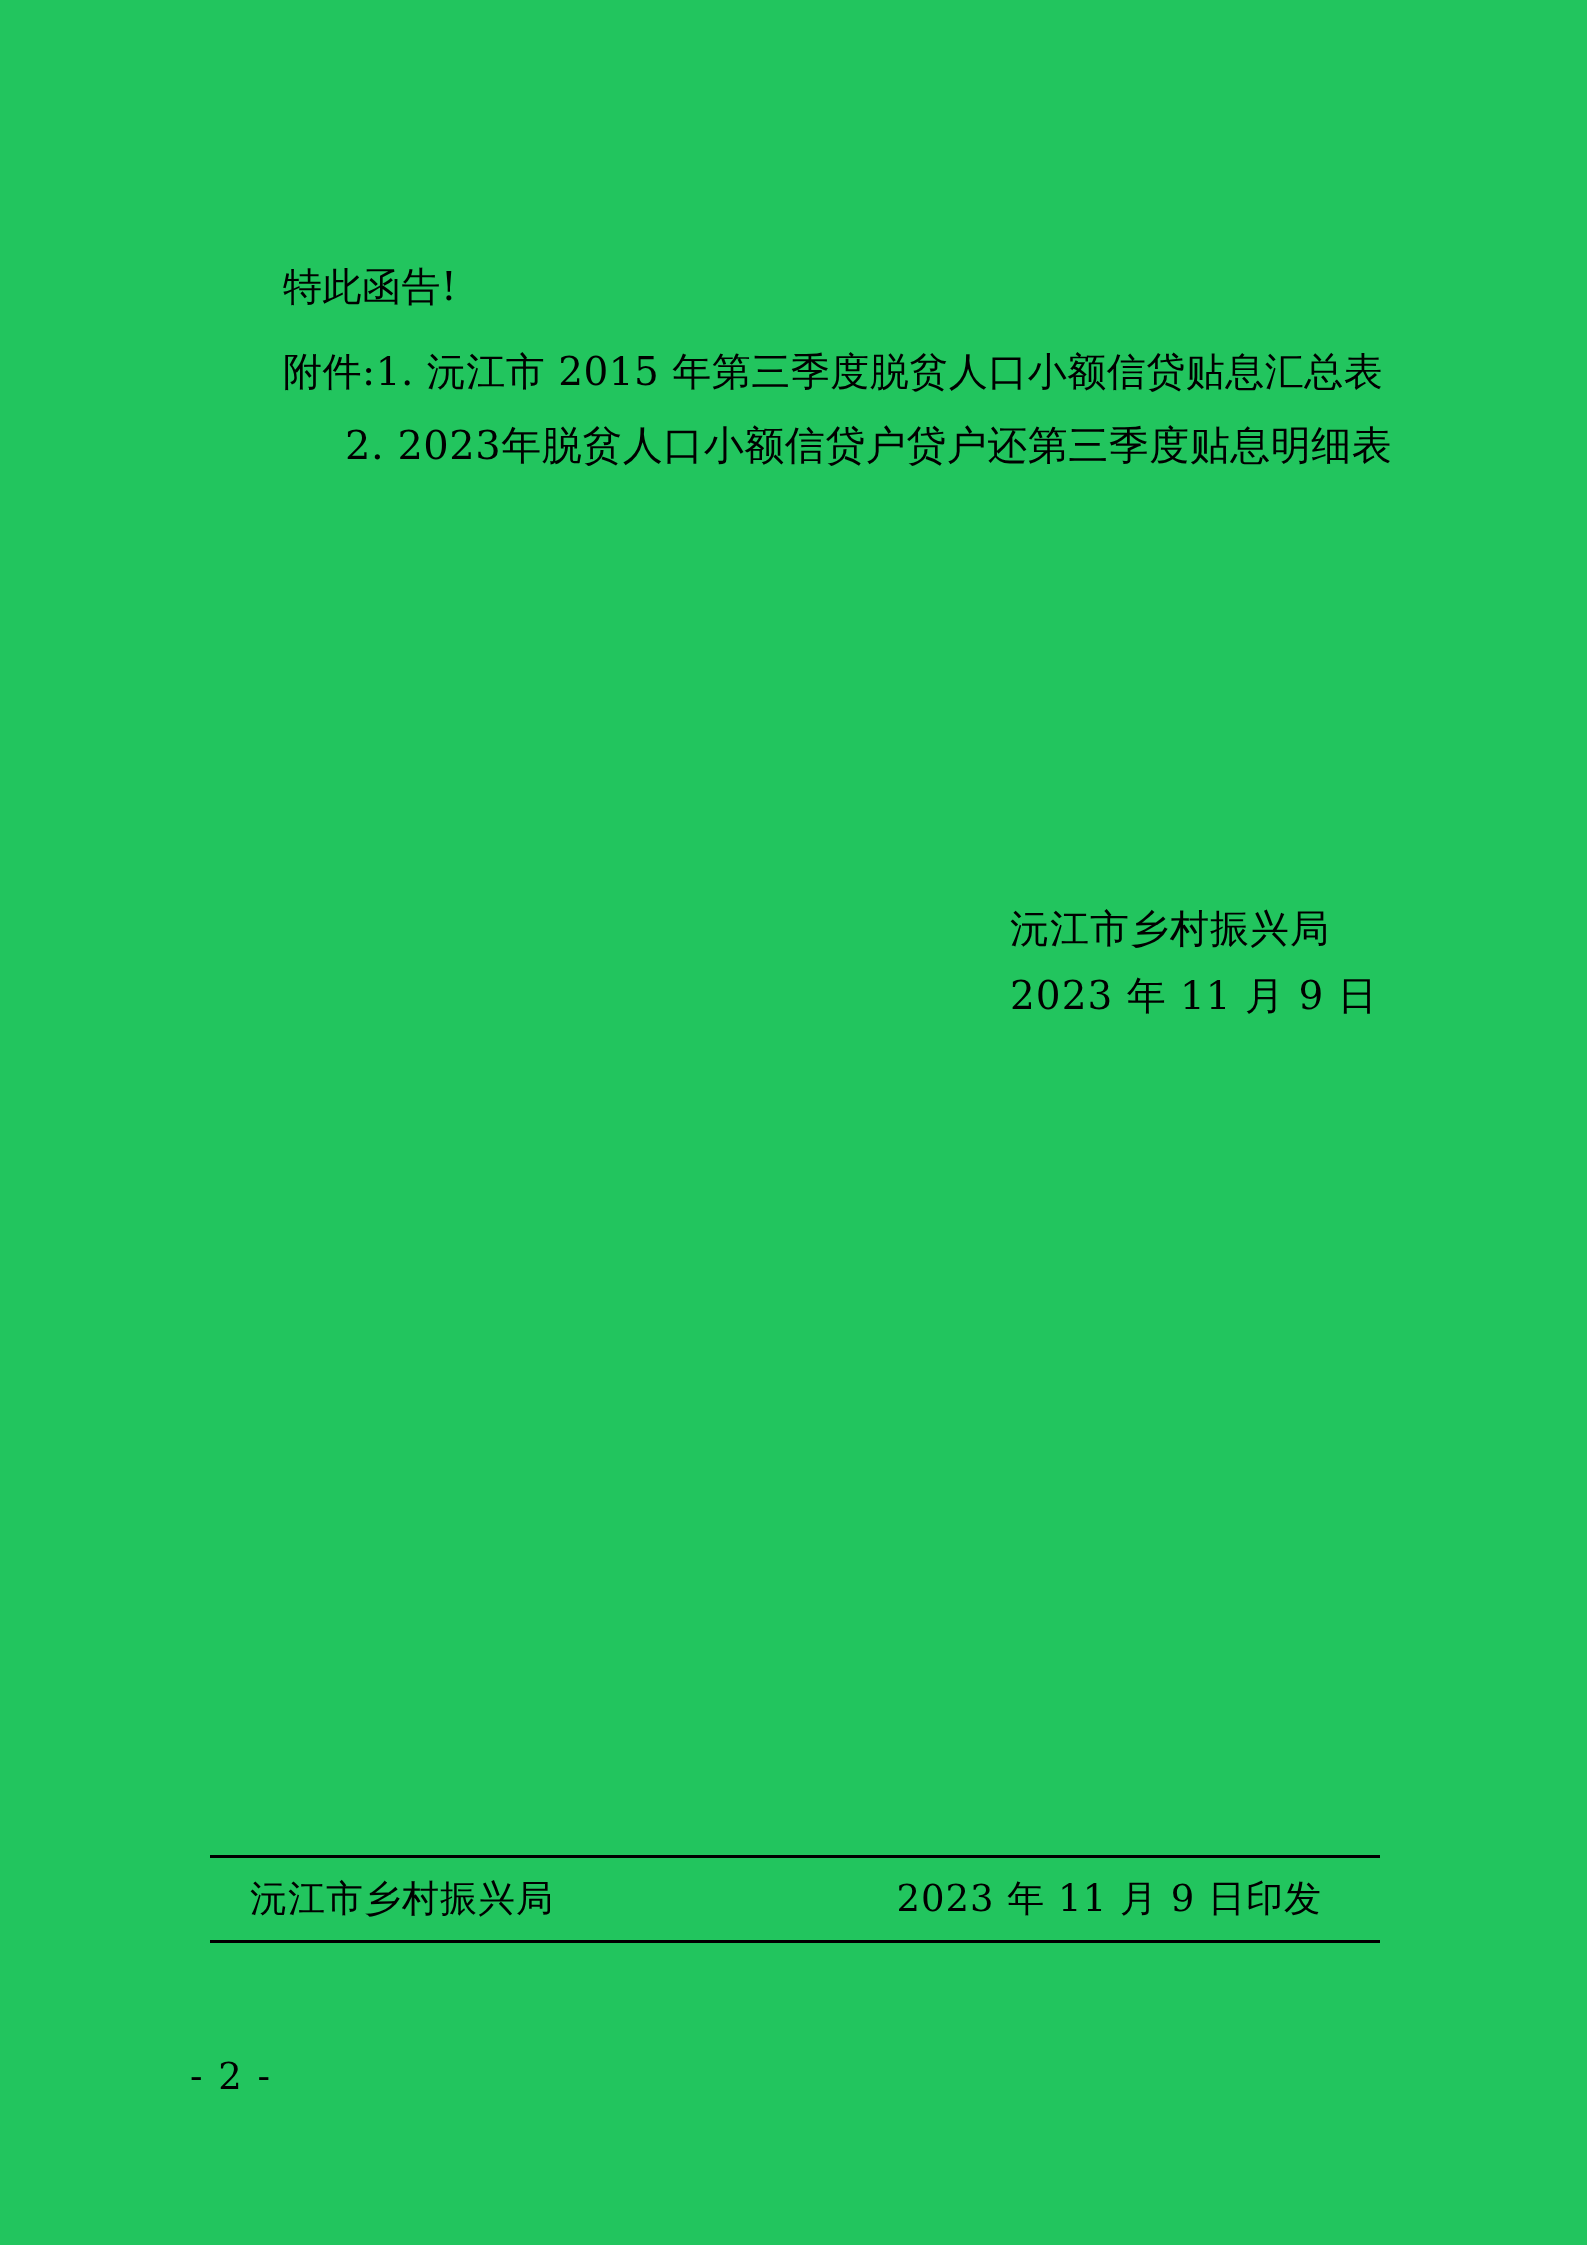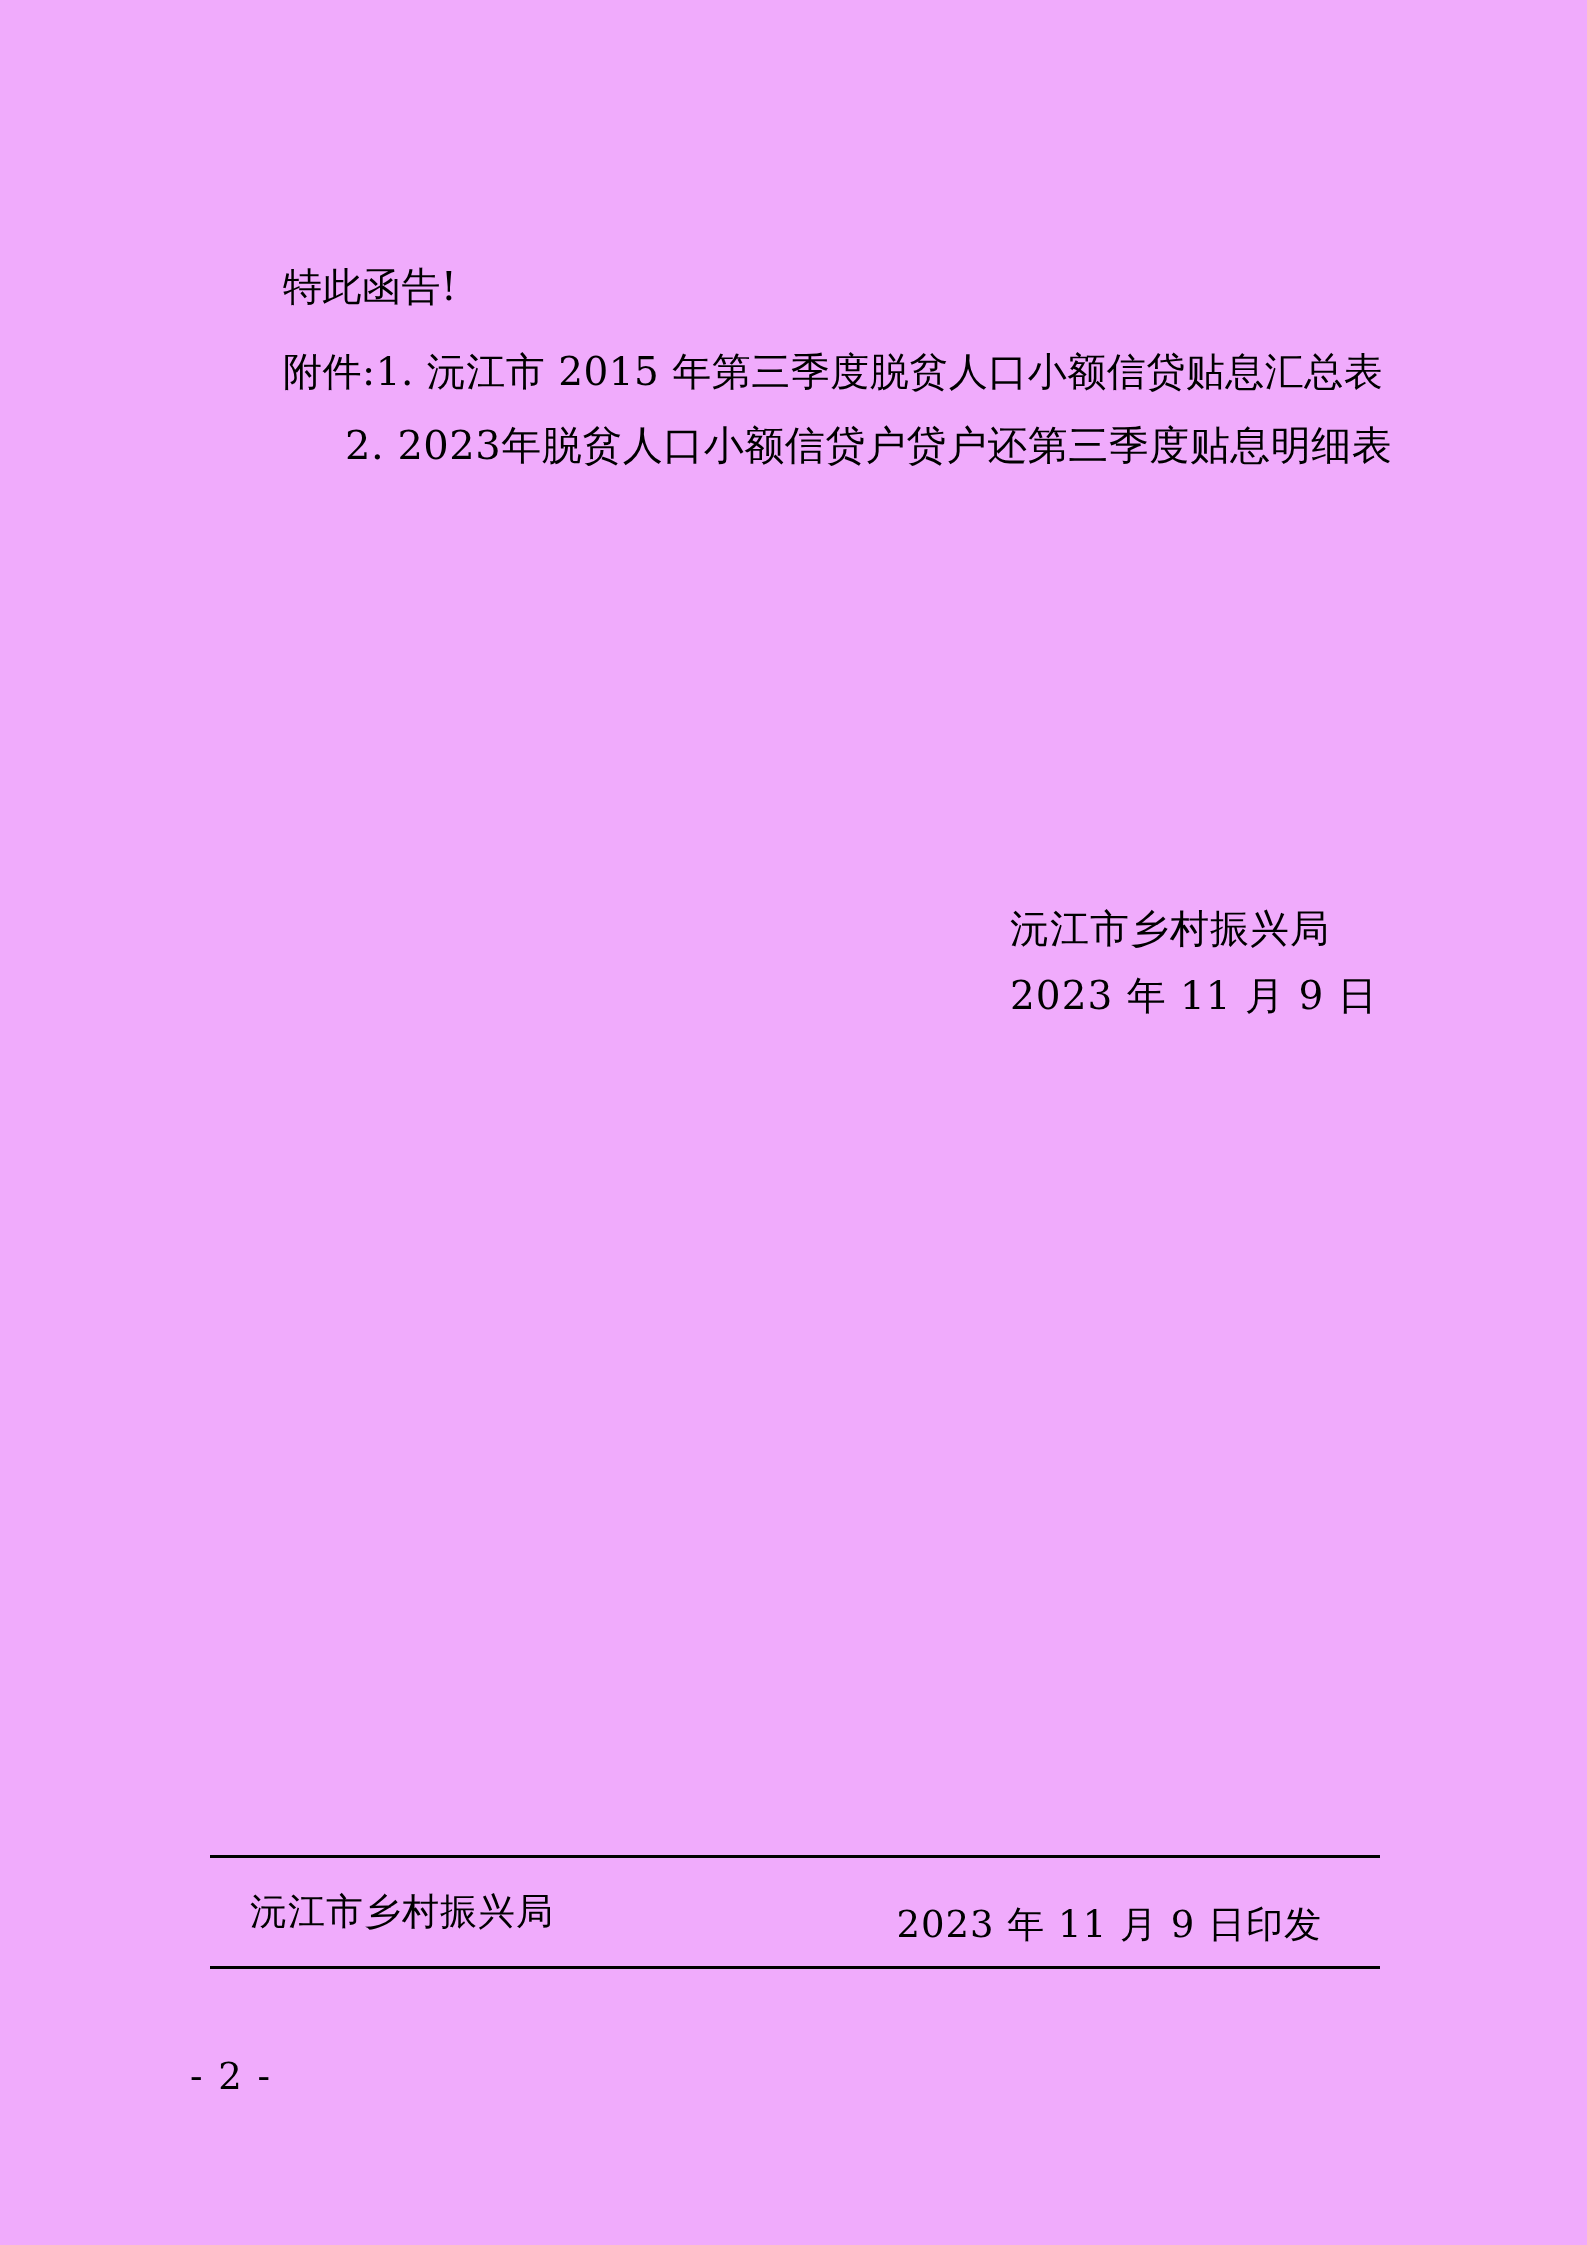--- a/index.html
+++ b/index.html
@@ -9,21 +9,21 @@
   }
   body {
     font-family: "DejaVu Serif", "Liberation Serif", serif;
     color: #000000;
   }
   .page {
     position: relative;
     width: 1587px;
     height: 2245px;
     margin: 0 auto;
-    background: #f0abfc;
+    background: #22c55e;
     overflow: hidden;
   }
   .content {
     position: absolute;
     left: 210px;
     top: 255px;
     width: 1180px;
   }
   .para {
     font-size: 39px;
@@ -73,21 +73,20 @@
     padding: 16px 30px 16px 30px;
     font-size: 37px;
     letter-spacing: 1px;
     white-space: nowrap;
   }
   .footer-left {
     margin-left: 10px;
   }
   .footer-right {
     margin-right: 28px;
-    margin-top: 26px;
   }
   .page-number {
     position: absolute;
     left: 190px;
     top: 2055px;
     font-size: 37px;
     letter-spacing: 2px;
   }
 </style>
 </head>

